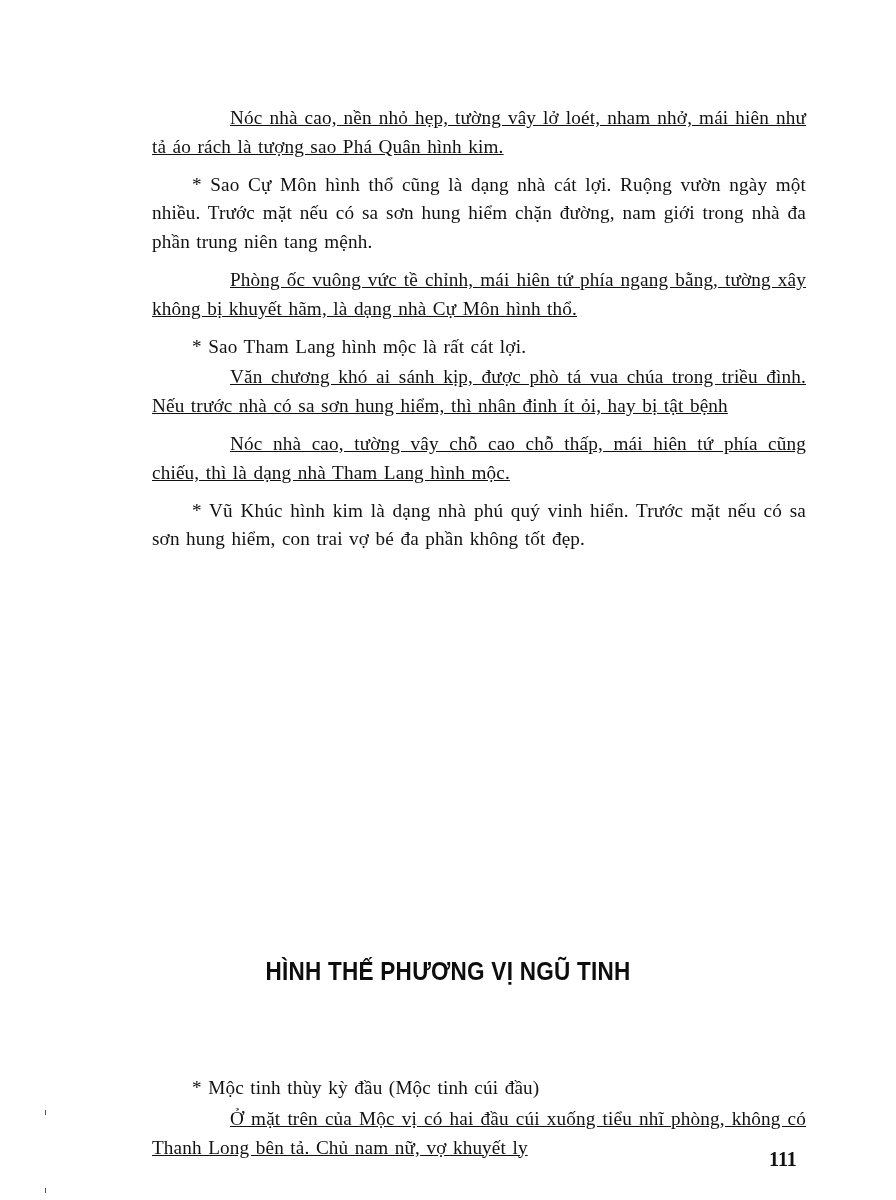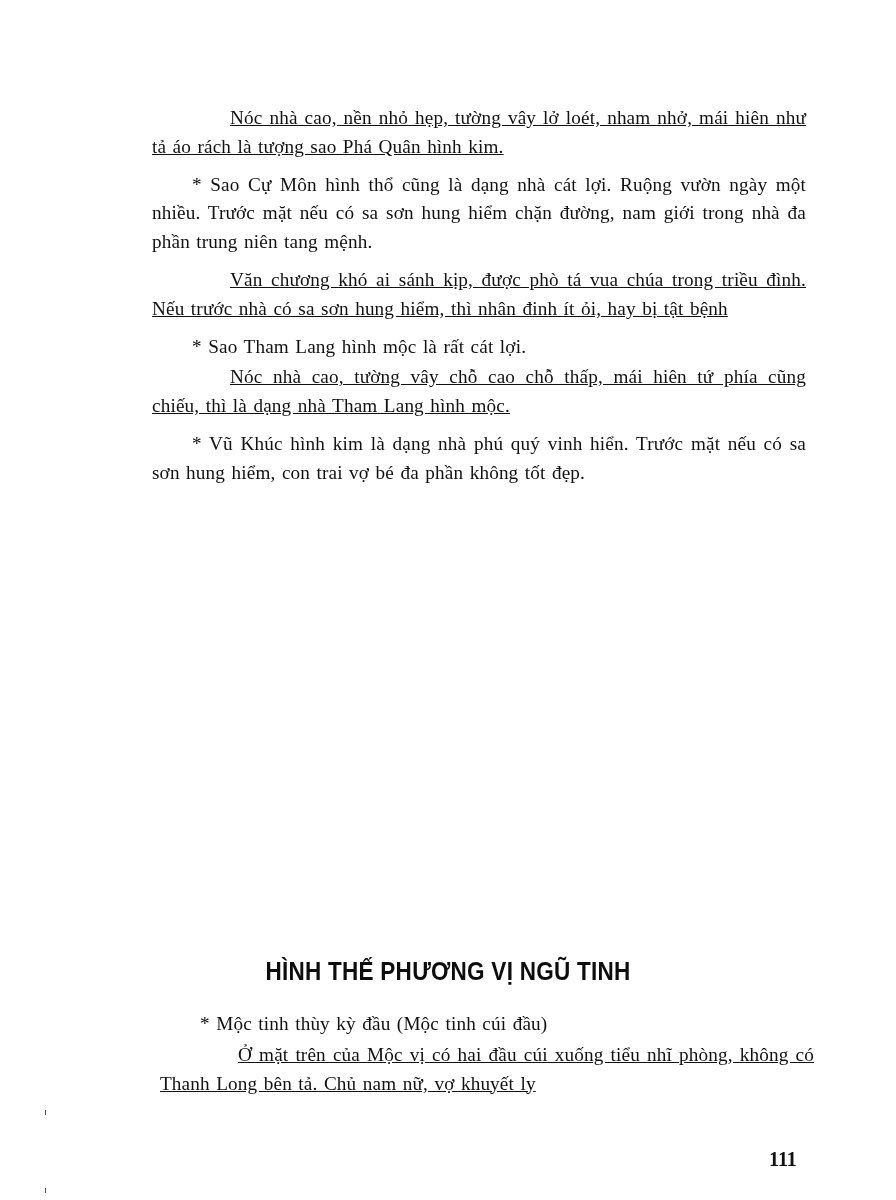--- a/index.html
+++ b/index.html
@@ -43,23 +43,22 @@
       font-weight: bold;
       font-size: 25px;
       letter-spacing: 0.3px;
       transform: scaleX(0.9);
       transform-origin: 50% 50%;
       color: #0d0d0d;
     }
     .section2 {
       position: absolute;
       left: 152px;
-      top: 1010px;
+      top: 1074px;
       width: 654px;
-      margin-left: 8px;
     }
     .page-number {
       position: absolute;
       left: 769px;
       top: 1148px;
       font-family: "Liberation Serif", "DejaVu Serif", serif;
       font-weight: bold;
       font-size: 20px;
       color: #111111;
     }
@@ -69,22 +68,23 @@
       height: 5px;
       background: #555;
     }
   </style>
 </head>
 <body>
 
 <div class="page">
   <p class="para indent-large">Nóc nhà cao, nền nhỏ hẹp, tường vây lở loét, nham nhở, mái hiên như tả áo rách là tượng sao Phá Quân hình kim.</p>
   <p class="para indent-small">* Sao Cự Môn hình thổ cũng là dạng nhà cát lợi. Ruộng vườn ngày một nhiều. Trước mặt nếu có sa sơn hung hiểm chặn đường, nam giới trong nhà đa phần trung niên tang mệnh.</p>
+  <p class="para indent-large">Phòng ốc vuông vức tề chỉnh, mái hiên tứ phía ngang bằng, tường xây không bị khuyết hãm, là dạng nhà Cự Môn hình thổ.</p>
+  <p class="para indent-small tight">* Sao Tham Lang hình mộc là rất cát lợi.</p>
   <p class="para indent-large">Văn chương khó ai sánh kịp, được phò tá vua chúa trong triều đình. Nếu trước nhà có sa sơn hung hiểm, thì nhân đinh ít ỏi, hay bị tật bệnh</p>
-  <p class="para indent-small tight">* Sao Tham Lang hình mộc là rất cát lợi.</p>
   <p class="para indent-large">Nóc nhà cao, tường vây chỗ cao chỗ thấp, mái hiên tứ phía cũng chiếu, thì là dạng nhà Tham Lang hình mộc.</p>
   <p class="para indent-small">* Vũ Khúc hình kim là dạng nhà phú quý vinh hiển. Trước mặt nếu có sa sơn hung hiểm, con trai vợ bé đa phần không tốt đẹp.</p>
 </div>
 
 <div class="heading">HÌNH THẾ PHƯƠNG VỊ NGŨ TINH</div>
 
 <div class="section2">
   <p class="para indent-small tight">* Mộc tinh thùy kỳ đầu (Mộc tinh cúi đầu)</p>
   <p class="para indent-large">Ở mặt trên của Mộc vị có hai đầu cúi xuống tiểu nhĩ phòng, không có Thanh Long bên tả. Chủ nam nữ, vợ khuyết ly</p>
 </div>

